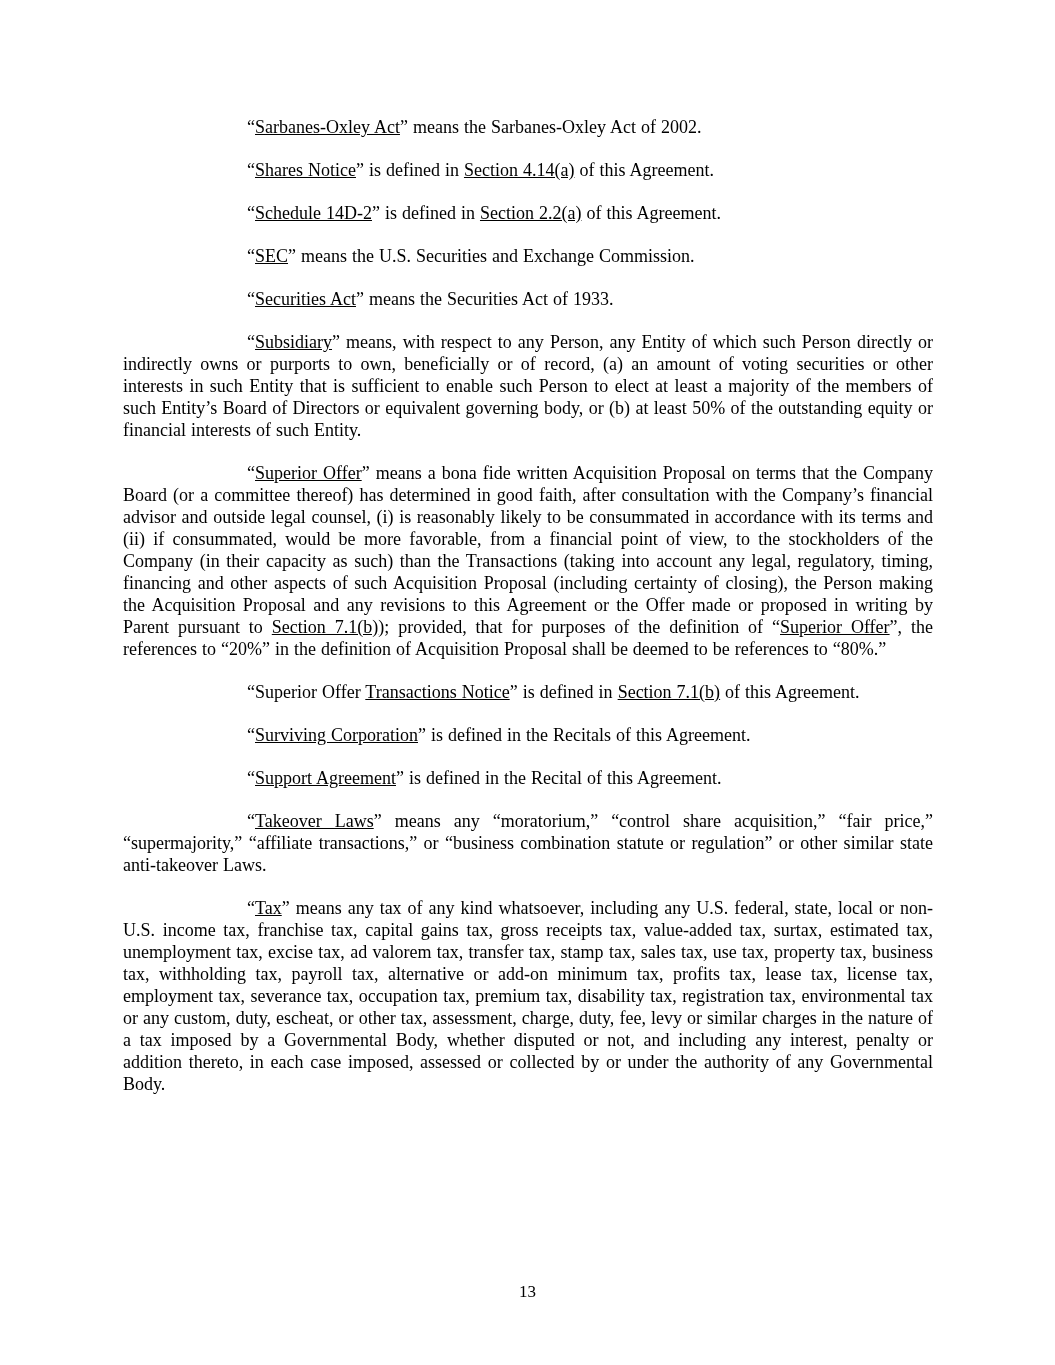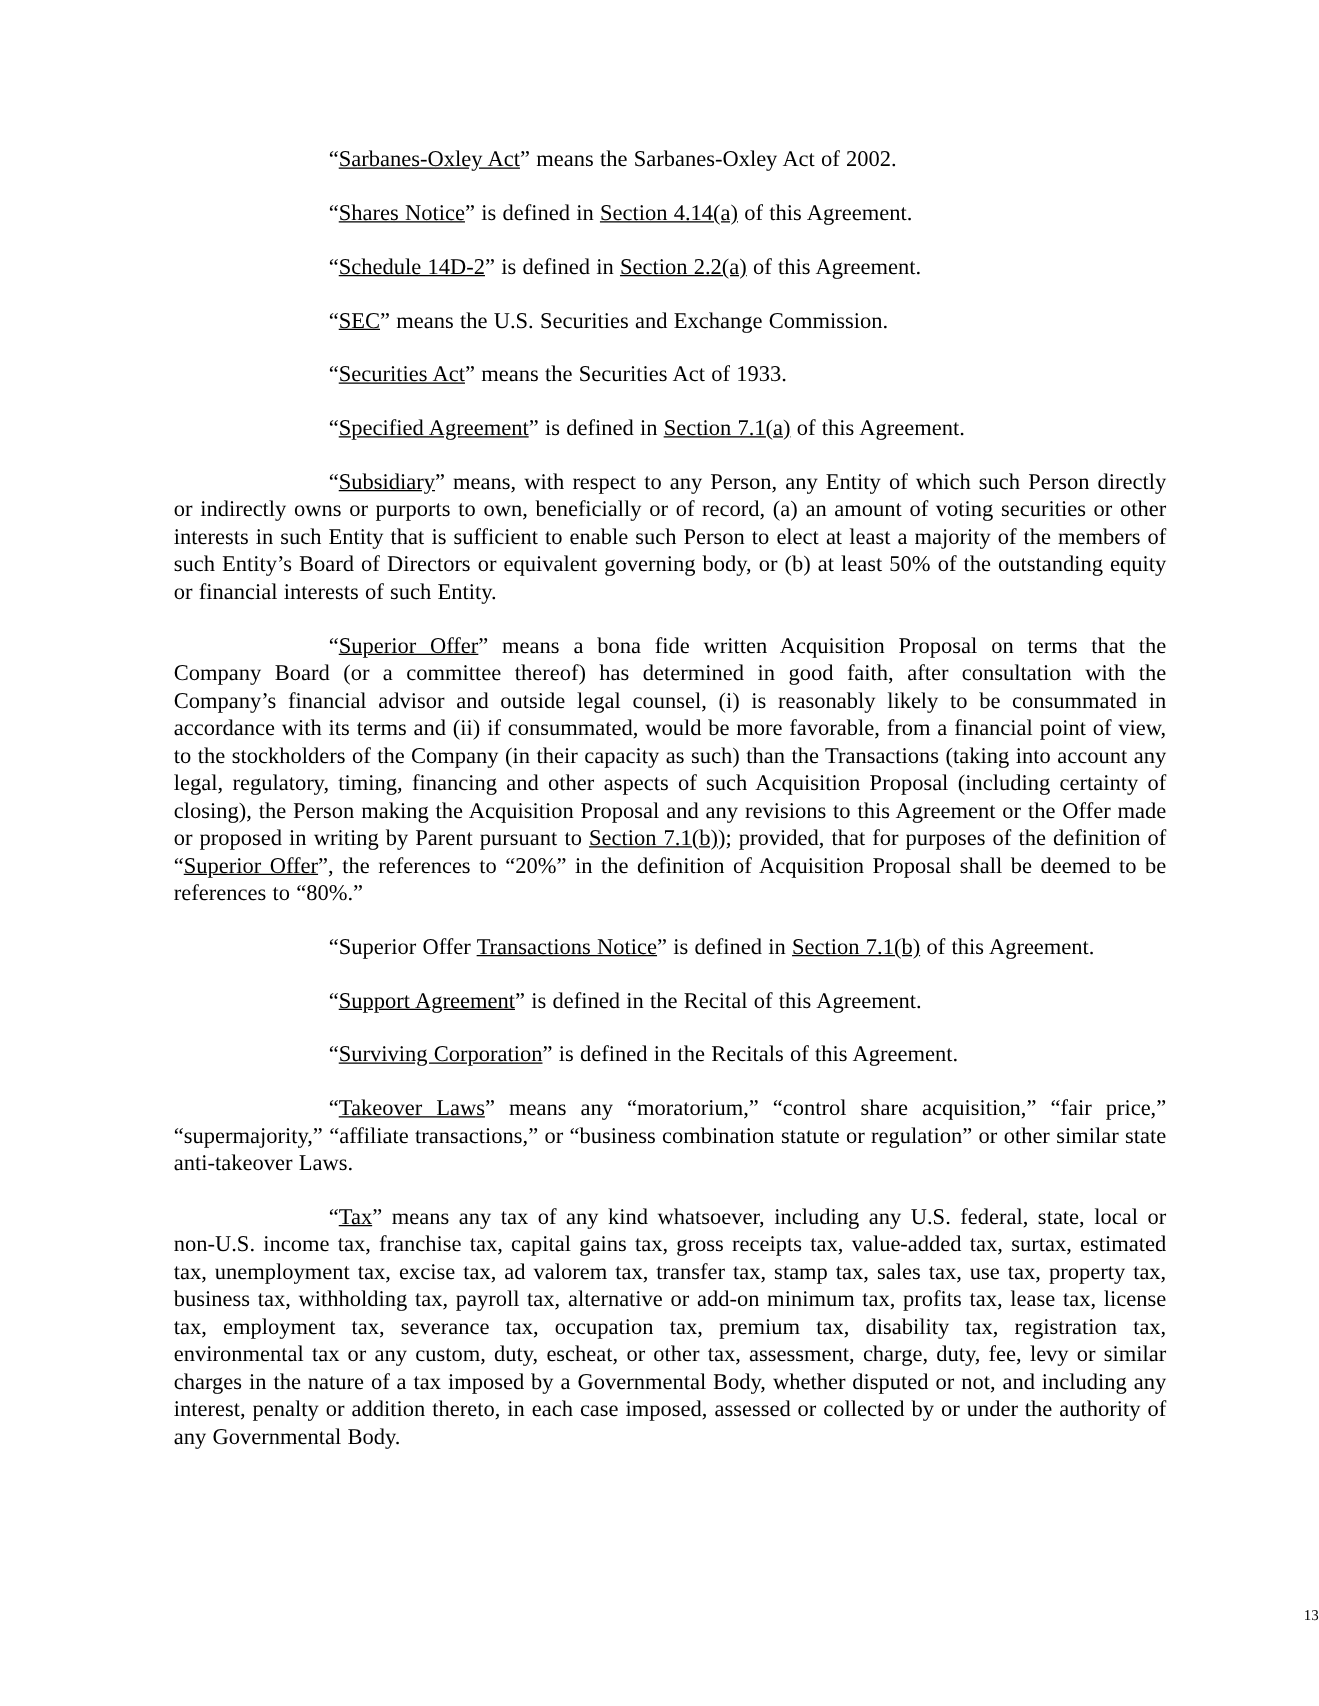--- a/index.html
+++ b/index.html
@@ -16,52 +16,51 @@
     font-family: "Liberation Serif", serif;
     overflow: hidden;
   }
   .doc-body {
     position: absolute;
     left: 123px;
     top: 116px;
     width: 810px;
   }
   .para {
-    margin: 0 0 21px 16px;
+    margin: 0 0 21px 0;
     font-size: 18px;
     line-height: 22px;
     text-align: justify;
     text-indent: 124px;
     word-spacing: 0.5px;
   }
   .para span.u { text-decoration: underline; }
   .para span.i { }
   .page-number {
     position: absolute;
     left: 0;
     top: 1281px;
     width: 100%;
-    text-align: right;
-    font-size: 12px;
+    text-align: center;
+    font-size: 17px;
     line-height: 22px;
   }
 </style>
 </head>
 <body>
 
 <div class="page">
   <div class="doc-body" id="doc-body">
       <p class="para"><span>“</span><span class="u">Sarbanes-Oxley Act</span><span>” means the Sarbanes-Oxley Act of 2002.</span></p>
       <p class="para"><span>“</span><span class="u">Shares Notice</span><span>” is defined in </span><span class="u">Section 4.14(a)</span><span> of this Agreement.</span></p>
       <p class="para"><span>“</span><span class="u">Schedule 14D-2</span><span>” is defined in </span><span class="u">Section 2.2(a)</span><span> of this Agreement.</span></p>
       <p class="para"><span>“</span><span class="u">SEC</span><span>” means the U.S. Securities and Exchange Commission.</span></p>
       <p class="para"><span>“</span><span class="u">Securities Act</span><span>” means the Securities Act of 1933.</span></p>
-      <p class="para"><span> “</span><span class="u">Specified Agreement</span><span>” is defined in </span><span class="u">Section 7.1(a)</span><span> of this Agreement.</span></p>
       <p class="para"><span>“</span><span class="u">Subsidiary</span><span>” means, with respect to any Person, any Entity of which such Person directly or indirectly owns or purports to own, beneficially or of record, (a) an amount of voting securities or other interests in such Entity that is sufficient to enable such Person to elect at least a majority of the members of such Entity’s Board of Directors or equivalent governing body, or (b) at least 50% of the outstanding equity or financial interests of such Entity.</span></p>
       <p class="para"><span>“</span><span class="u">Superior Offer</span><span>” means a </span><span class="i">bona fide</span><span> written Acquisition Proposal on terms that the Company Board (or a committee thereof) has determined in good faith, after consultation with the Company’s financial advisor and outside legal counsel, (i) is reasonably likely to be consummated in accordance with its terms and (ii) if consummated, would be more favorable, from a financial point of view, to the stockholders of the Company (in their capacity as such) than the Transactions (taking into account any legal, regulatory, timing, financing and other aspects of such Acquisition Proposal (including certainty of closing), the Person making the Acquisition Proposal and any revisions to this Agreement or the Offer made or proposed in writing by Parent pursuant to </span><span class="u">Section 7.1(b)</span><span>); </span><span class="i">provided</span><span>, that for purposes of the definition of “</span><span class="u">Superior Offer</span><span>”, the references to “20%” in the definition of Acquisition Proposal shall be deemed to be references to “80%.”</span></p>
       <p class="para"><span>“Superior Offer </span><span class="u">Transactions Notice</span><span>” is defined in </span><span class="u">Section 7.1(b)</span><span> of this Agreement.</span></p>
+      <p class="para"><span>“</span><span class="u">Surviving Corporation</span><span>” is defined in the Recitals of this Agreement.</span></p>
       <p class="para"><span>“</span><span class="u">Support Agreement</span><span>” is defined in the Recital of this Agreement.</span></p>
-      <p class="para"><span>“</span><span class="u">Surviving Corporation</span><span>” is defined in the Recitals of this Agreement.</span></p>
       <p class="para"><span>“</span><span class="u">Takeover Laws</span><span>” means any “moratorium,” “control share acquisition,” “fair price,” “supermajority,” “affiliate transactions,” or “business combination statute or regulation” or other similar state anti-takeover Laws.</span></p>
       <p class="para"><span>“</span><span class="u">Tax</span><span>” means any tax of any kind whatsoever, including any U.S. federal, state, local or non-U.S. income tax, franchise tax, capital gains tax, gross receipts tax, value-added tax, surtax, estimated tax, unemployment tax, excise tax, ad valorem tax, transfer tax, stamp tax, sales tax, use tax, property tax, business tax, withholding tax, payroll tax, alternative or add-on minimum tax, profits tax, lease tax, license tax, employment tax, severance tax, occupation tax, premium tax, disability tax, registration tax, environmental tax or any custom, duty, escheat, or other tax, assessment, charge, duty, fee, levy or similar charges in the nature of a tax imposed by a Governmental Body, whether disputed or not, and including any interest, penalty or addition thereto, in each case imposed, assessed or collected by or under the authority of any Governmental Body.</span></p>
     </div>
   <div class="page-number">13</div>
 </div>
 
 </body></html>

